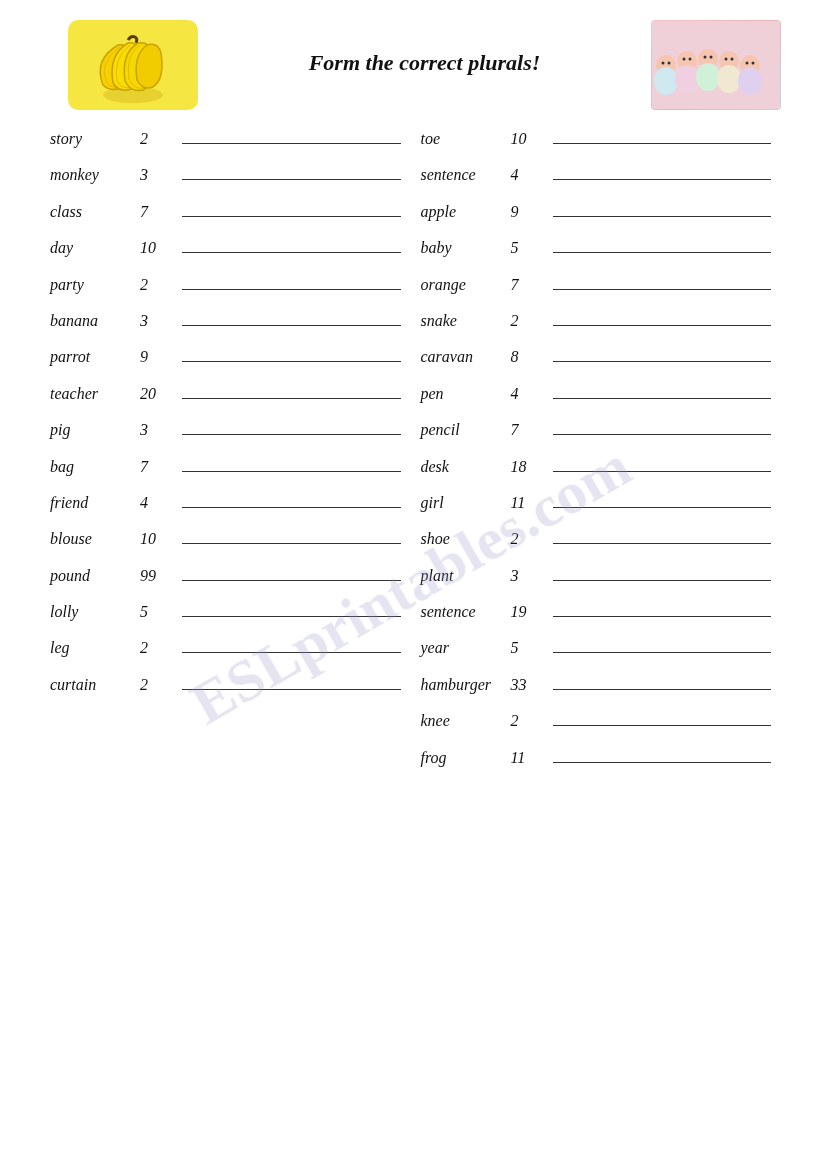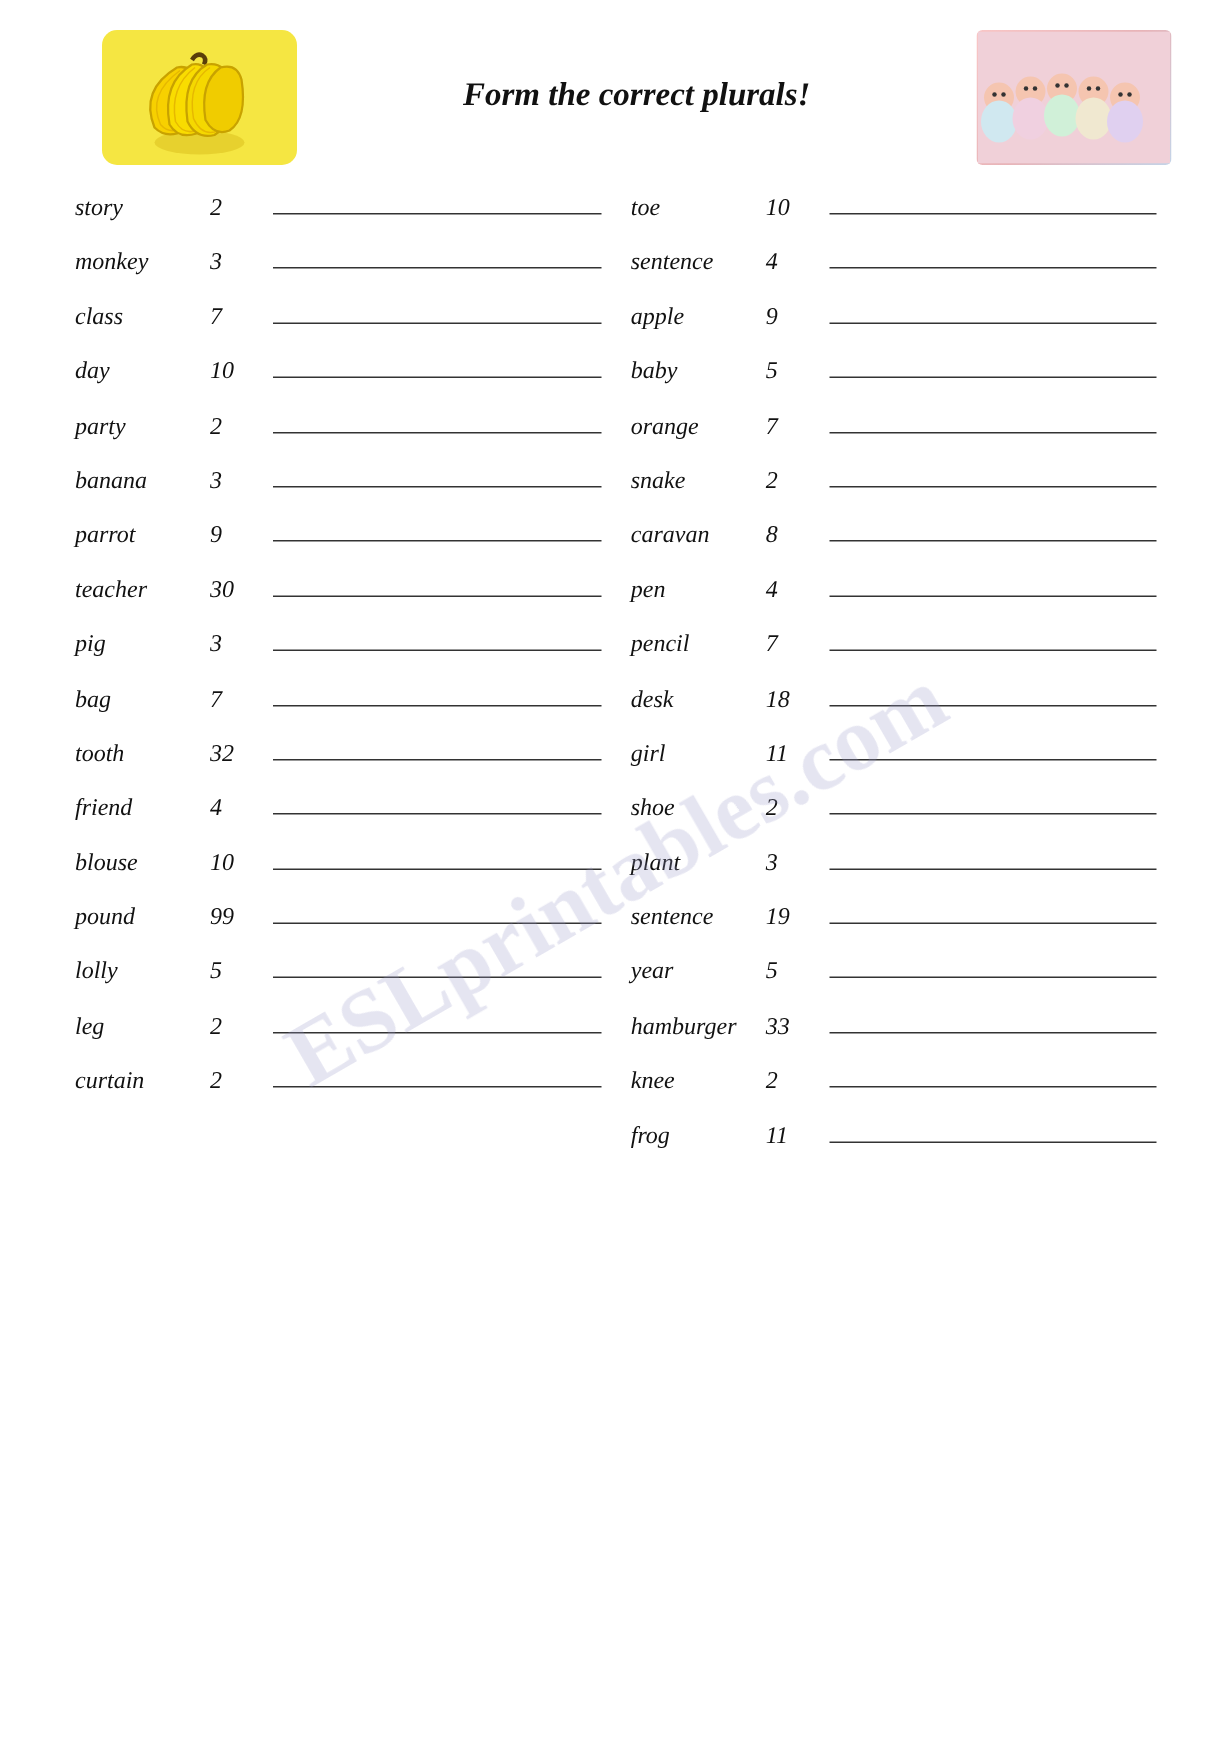--- a/index.html
+++ b/index.html
@@ -190,39 +190,34 @@
     <span class="number">3</span>
     <span class="line"></span>
   </div>
       <div class="word-row">
     <span class="word">parrot</span>
     <span class="number">9</span>
     <span class="line"></span>
   </div>
       <div class="word-row">
     <span class="word">teacher</span>
-    <span class="number">30</span>
+    <span class="number">20</span>
     <span class="line"></span>
   </div>
       <div class="word-row">
     <span class="word">pig</span>
     <span class="number">3</span>
     <span class="line"></span>
   </div>
       <div class="word-row">
     <span class="word">bag</span>
     <span class="number">7</span>
     <span class="line"></span>
   </div>
       <div class="word-row">
-    <span class="word">tooth</span>
-    <span class="number">32</span>
-    <span class="line"></span>
-  </div>
-      <div class="word-row">
     <span class="word">friend</span>
     <span class="number">4</span>
     <span class="line"></span>
   </div>
       <div class="word-row">
     <span class="word">blouse</span>
     <span class="number">10</span>
     <span class="line"></span>
   </div>
       <div class="word-row">

